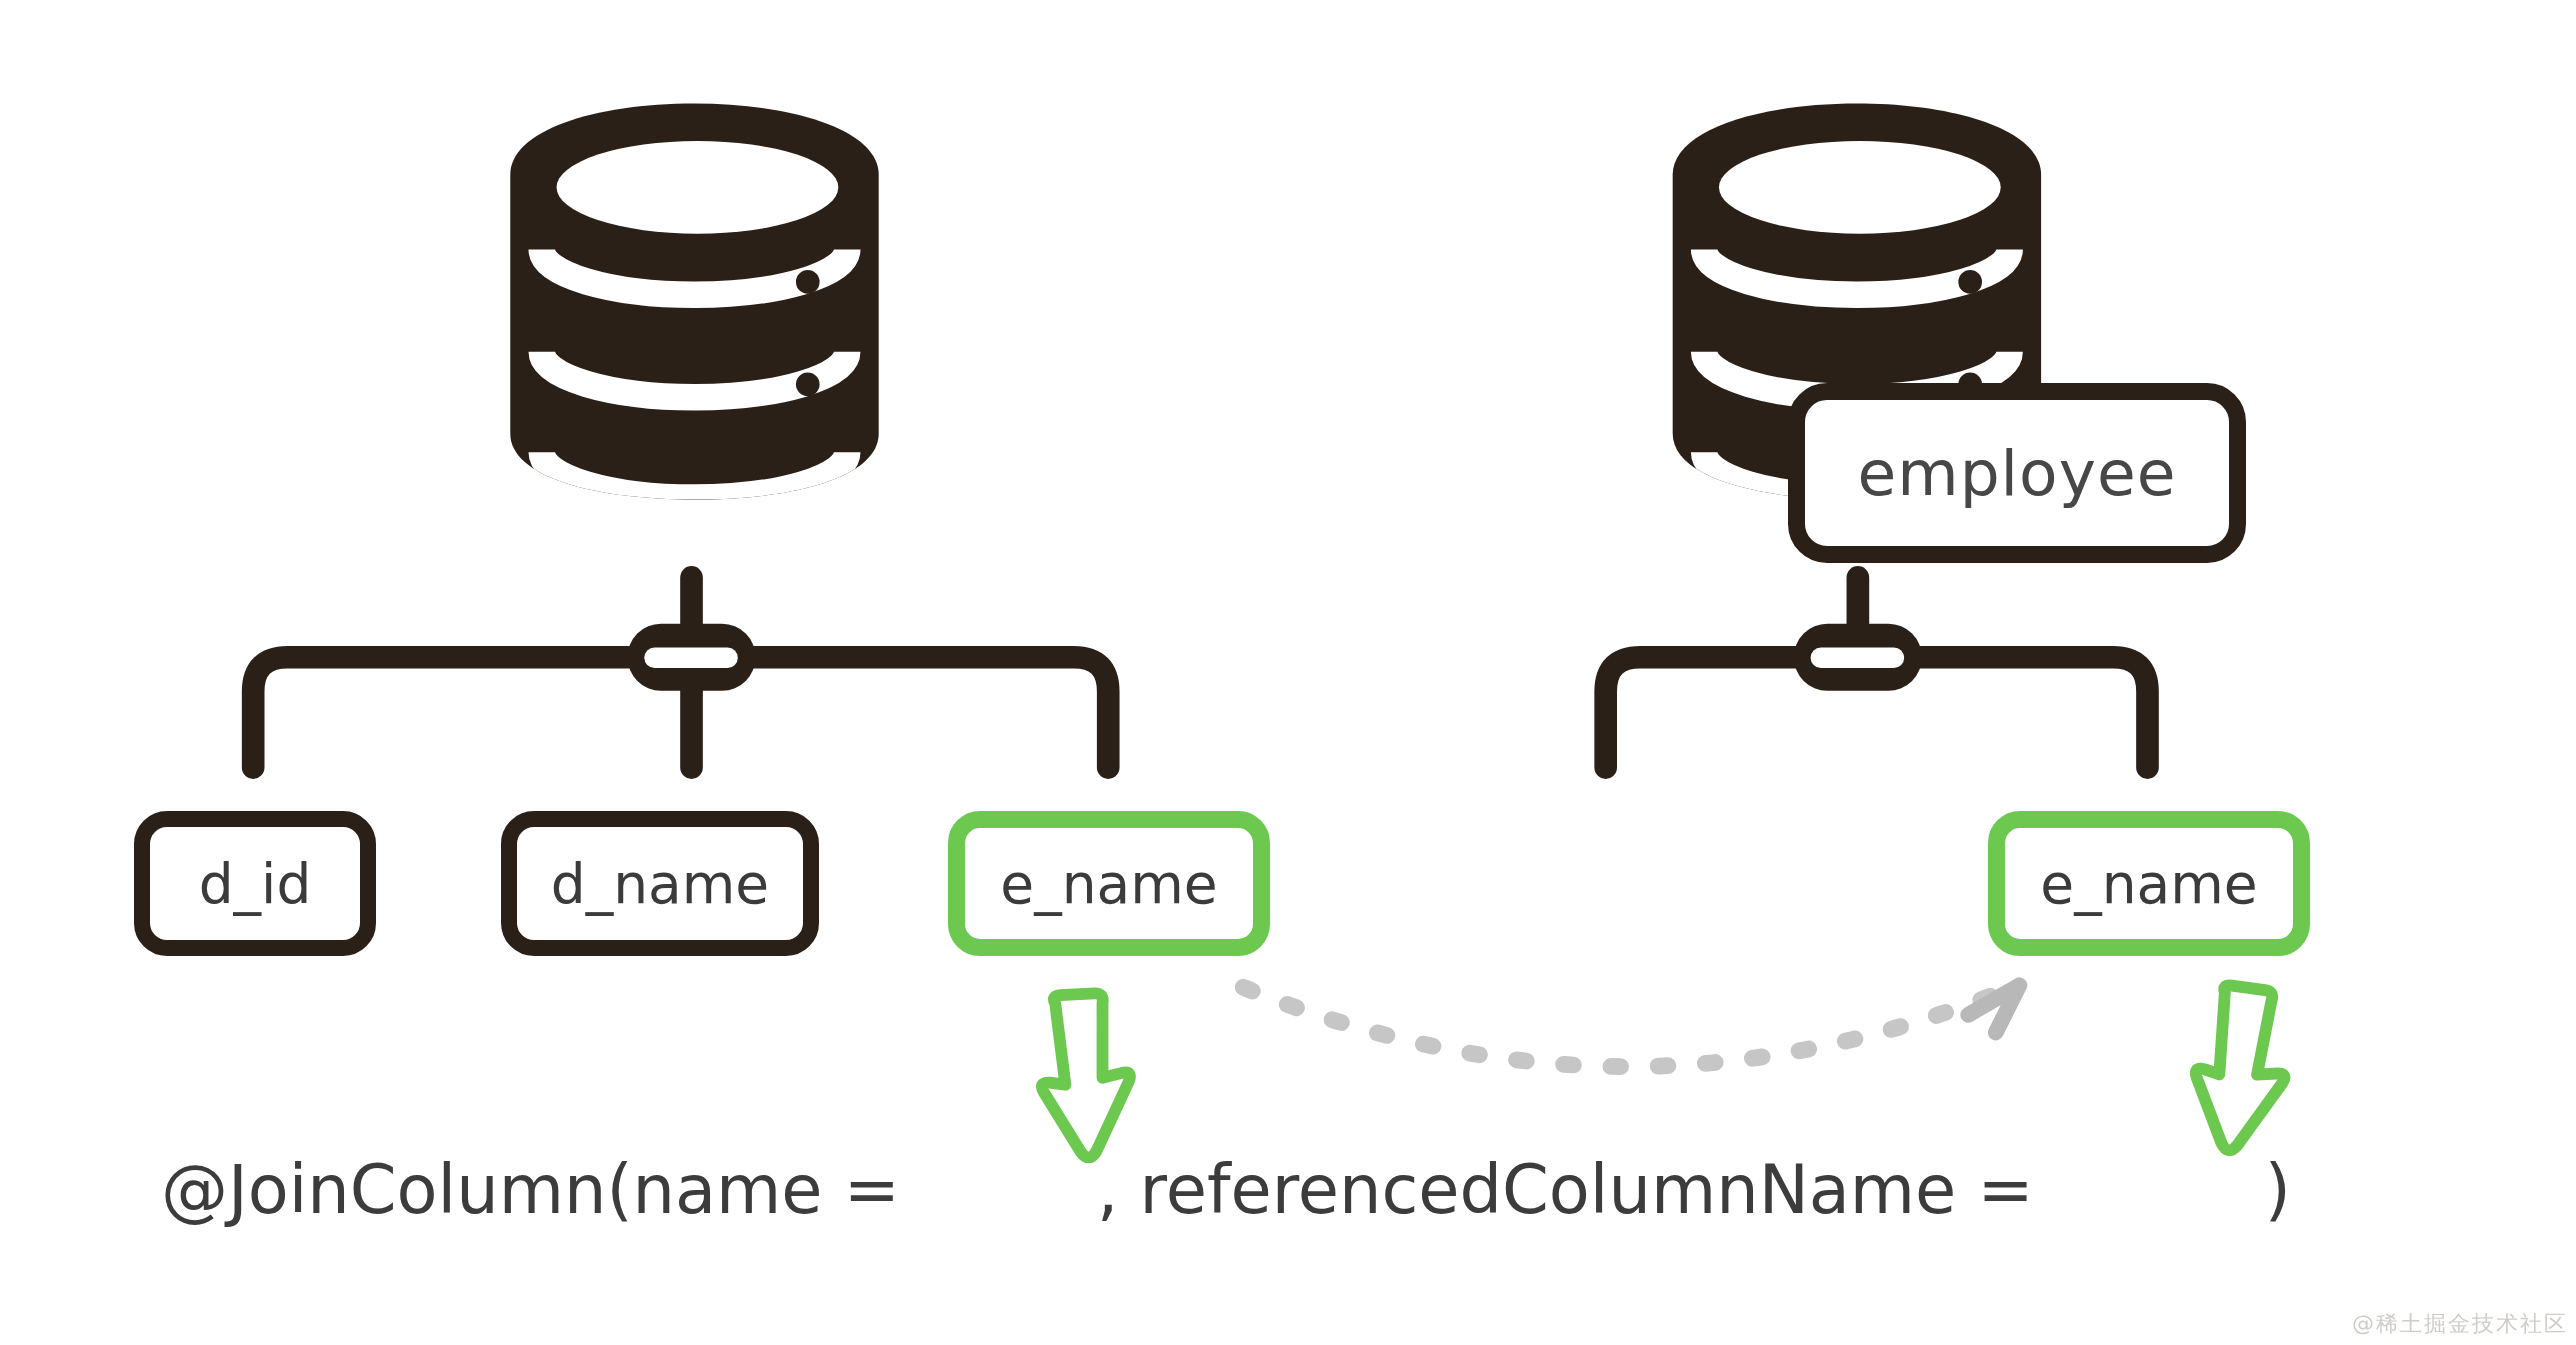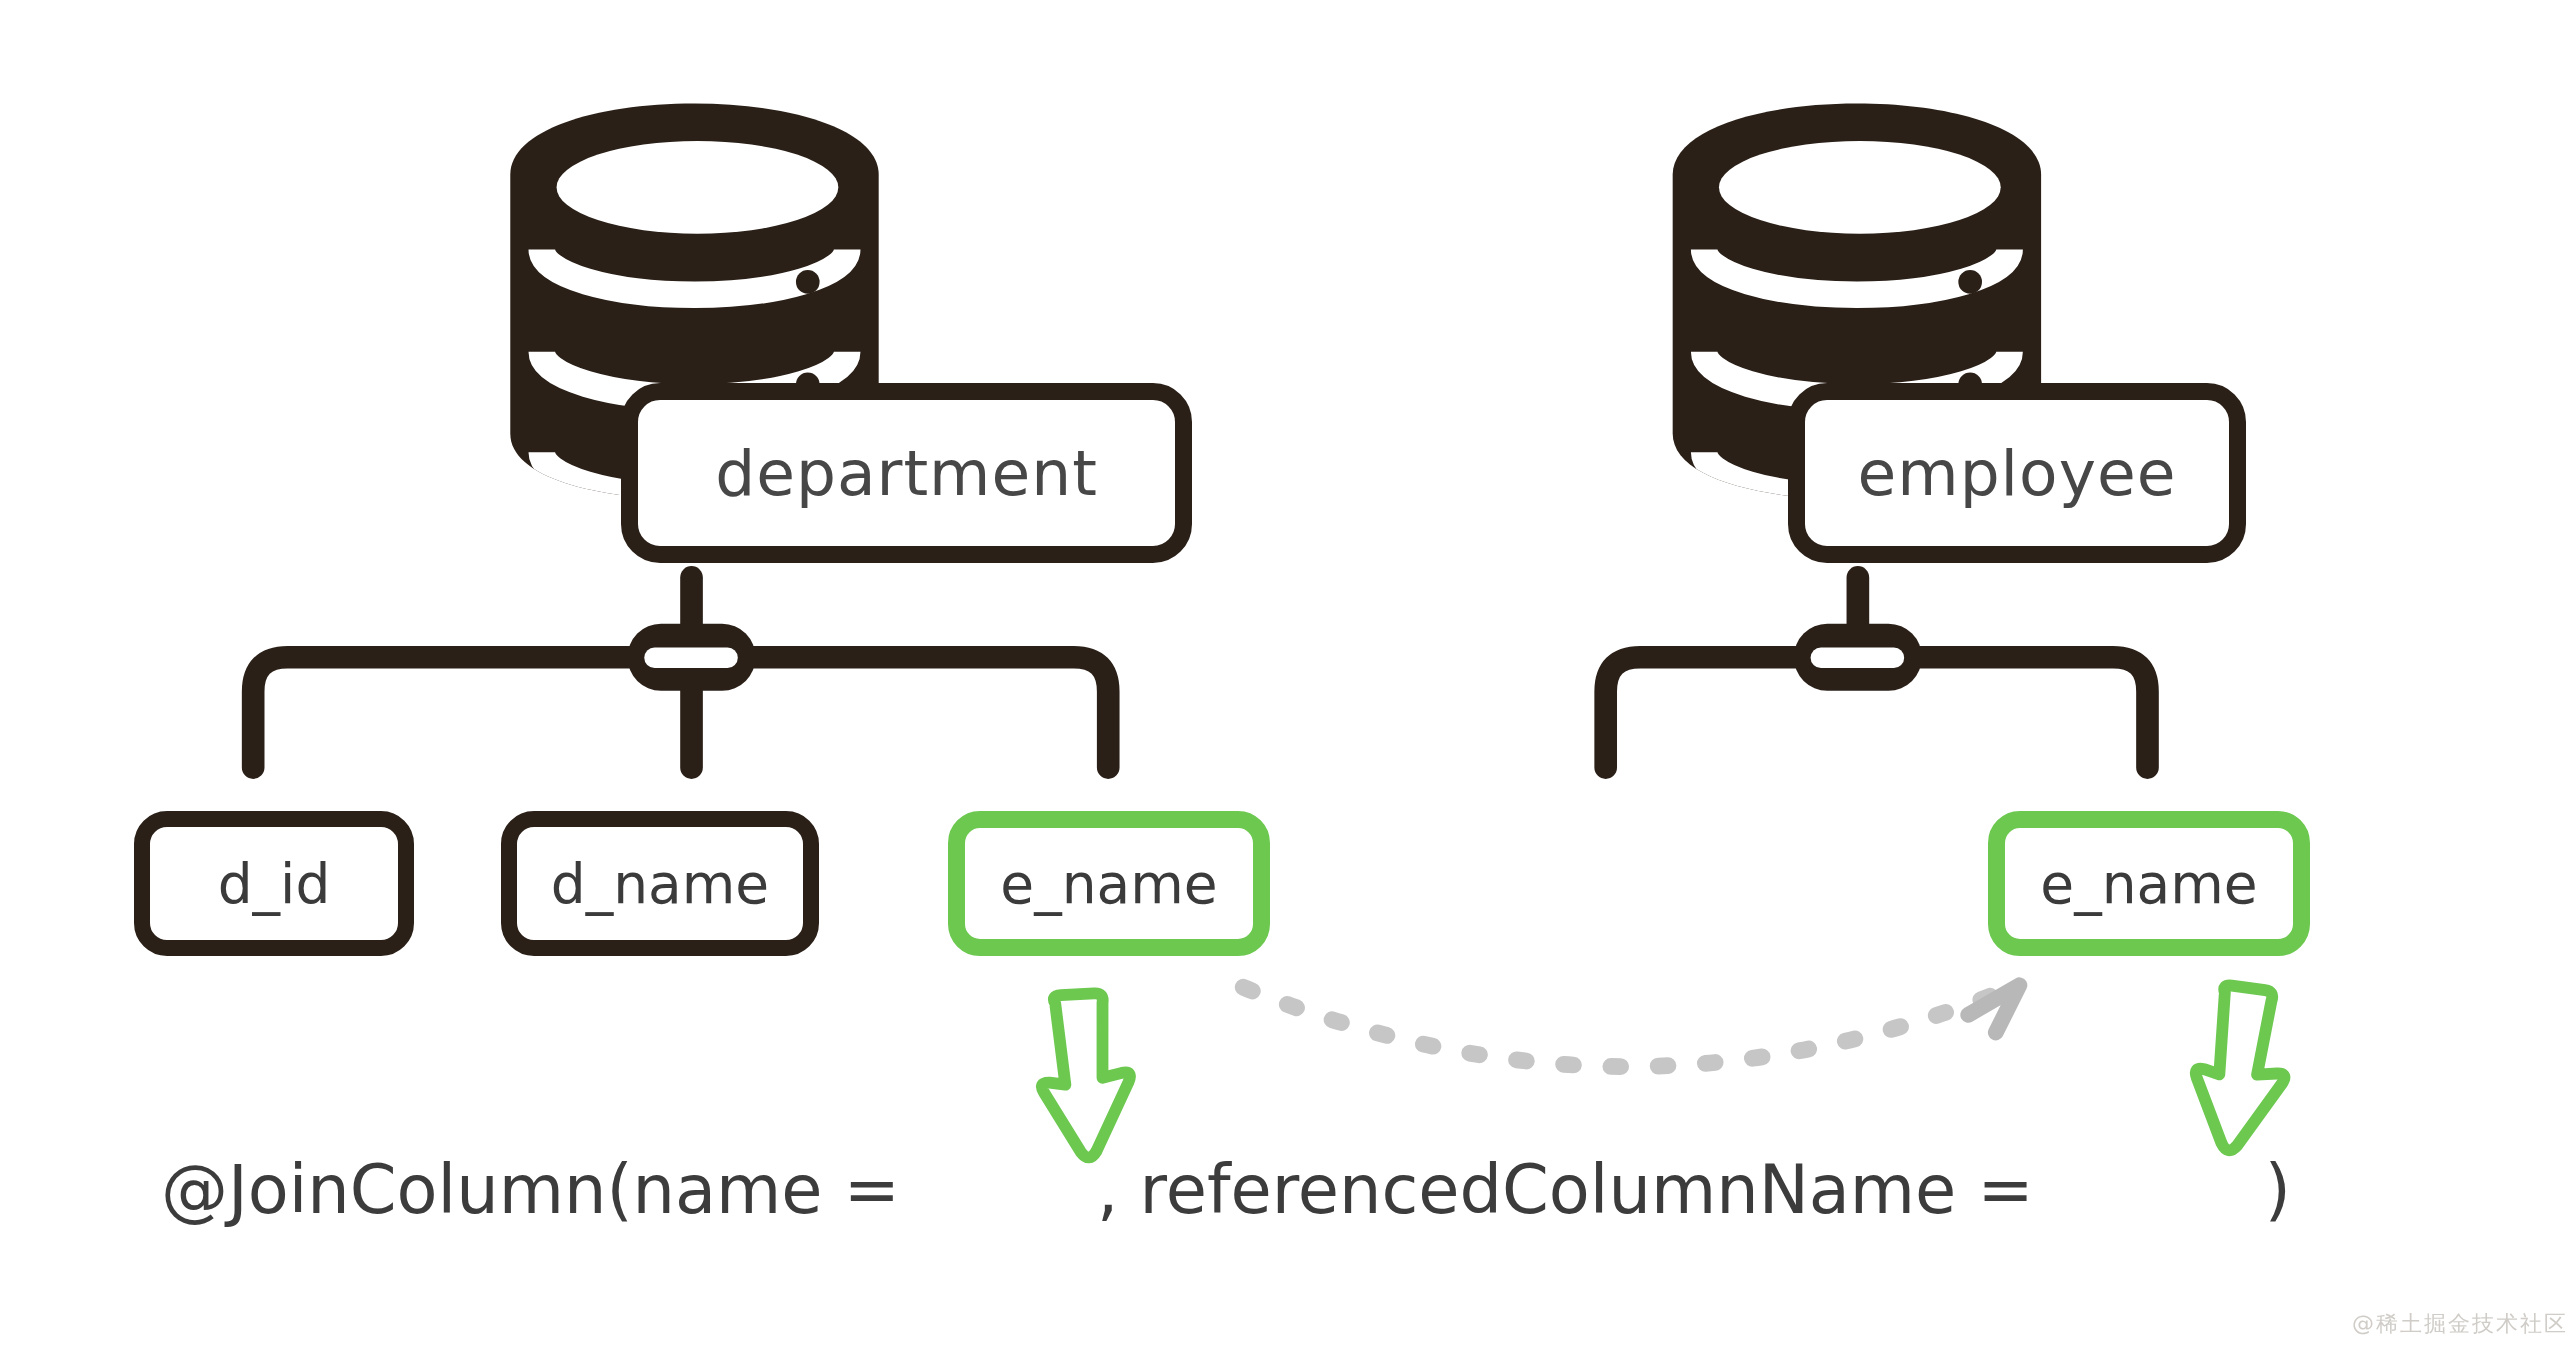--- a/index.html
+++ b/index.html
@@ -15,21 +15,21 @@
     border:17.7px solid var(--dark,#2b2018);border-radius:39px;
     font-size:63px;color:#474747;letter-spacing:1px;z-index:3;
   }
   .tbl-dept{left:621px;top:383px;width:571px;height:180px;}
   .tbl-emp{left:1788px;top:383px;width:458px;height:180px;}
   .col{
     top:811px;height:145px;border:16.7px solid var(--dark,#2b2018);
     border-radius:33px;font-size:55px;color:#3b3b3b;z-index:3;
   }
   .col.hl{border:17.7px solid var(--green,#6cc84f);border-radius:32px;}
-  .c-d-id{left:134px;width:280px;}
+  .c-d-id{left:134px;width:242px;}
   .c-d-name{left:501px;width:318px;}
   .c-e-name-l{left:948px;width:322px;}
   .c-e-id{left:1491px;width:235px;}
   .c-e-name-r{left:1988px;width:322px;}
   
   .ln{stroke:var(--dark,#2b2018);stroke-width:23;fill:none;stroke-linecap:round;}
   .junc{fill:var(--dark,#2b2018);}
   .slot{fill:#fff;}
   .cyl{fill:var(--dark,#2b2018);}
   .cylwhite{fill:#fff;}
@@ -111,23 +111,20 @@
     </g>
 
     <g transform="translate(1033,1003) rotate(-3 66 88)">
       <use href="#greenarrow"></use>
     </g>
     <g transform="translate(2206,996) rotate(8 66 88)">
       <use href="#greenarrow"></use>
     </g>
   </svg>
 
-  <div class="bx table-label tbl-dept">
-    <span>department</span>
-  </div>
   <div class="bx table-label tbl-emp">
     <span>employee</span>
   </div>
 
   <div class="bx col c-d-id">
     <span>d_id</span>
   </div>
   <div class="bx col c-d-name">
     <span>d_name</span>
   </div>

